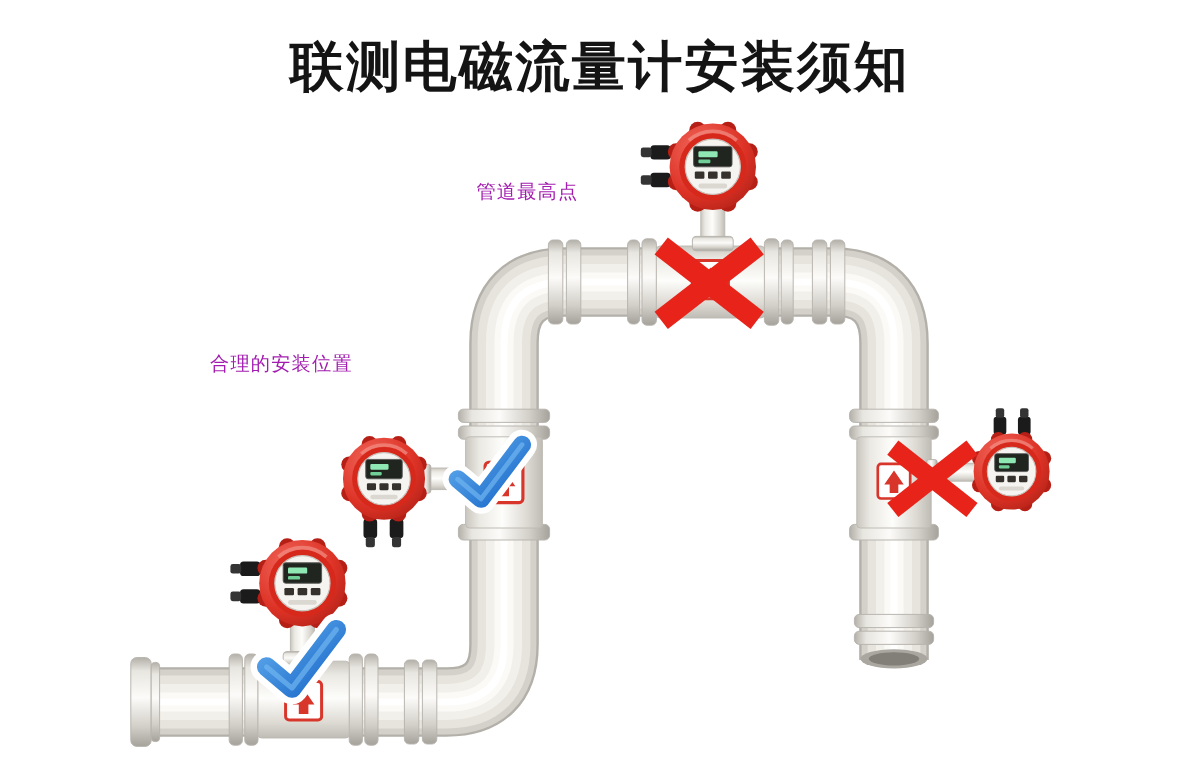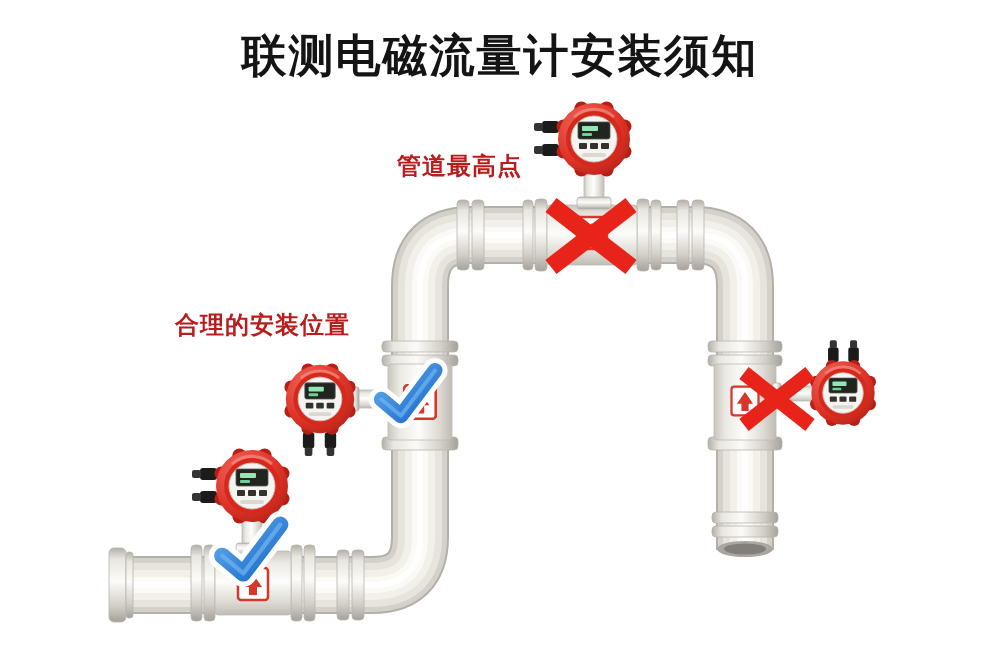--- a/index.html
+++ b/index.html
@@ -6,24 +6,24 @@
   #stage{
     position:relative;width:1000px;height:652px;background:#ffffff;overflow:hidden;
     font-family:"Liberation Sans", sans-serif;
   }
   #stage svg{position:absolute;left:0;top:0;}
   .page-title{
     position:absolute;left:0;top:26px;width:1000px;text-align:center;
     font-size:45px;font-weight:700;color:#141414;letter-spacing:2px;
   }
   .blue-label{
-    position:absolute;color:#b91c1c;font-size:24px;font-weight:700;letter-spacing:1px;white-space:nowrap;
+    position:absolute;color:#a21caf;font-size:16px;font-weight:400;letter-spacing:1px;white-space:nowrap;
   }
   .lbl-highest{left:397px;top:150px;}
-  .lbl-good{left:175px;top:293px;margin-top:16px;}
+  .lbl-good{left:175px;top:293px;}
   .lbl-open{left:616px;top:535px;}
   
   .flH{fill:url(#flH);stroke:#b7b4ad;stroke-width:0.8;}
   .flV{fill:url(#flV);stroke:#b7b4ad;stroke-width:0.8;}
   .cylH{fill:url(#cylH);stroke:#bdbab3;stroke-width:0.8;}
   .cylV{fill:url(#cylV);stroke:#bdbab3;stroke-width:0.8;}
 </style>
 </head>
 <body>
 

